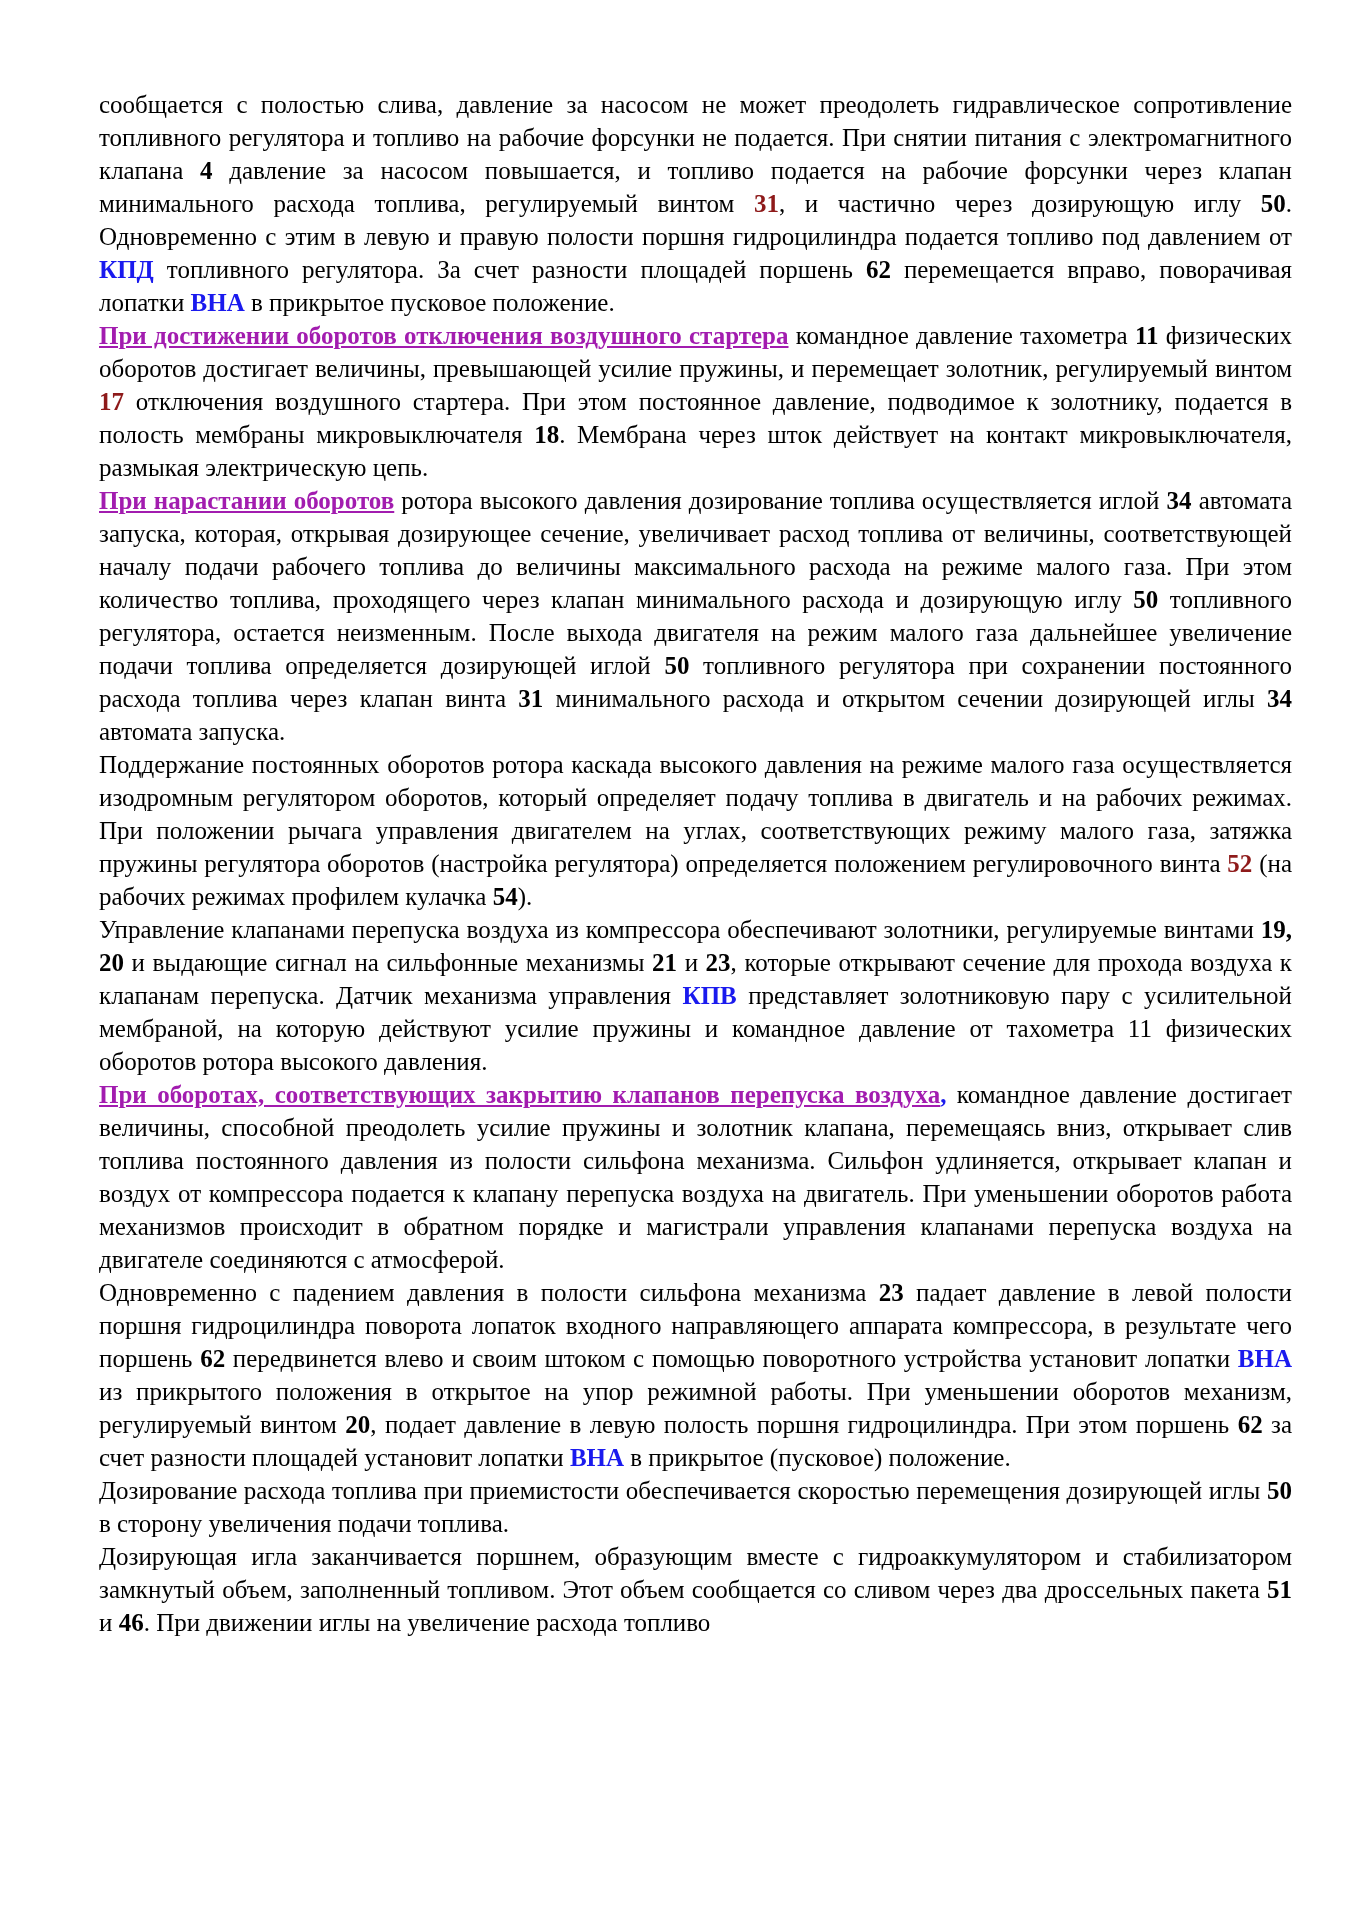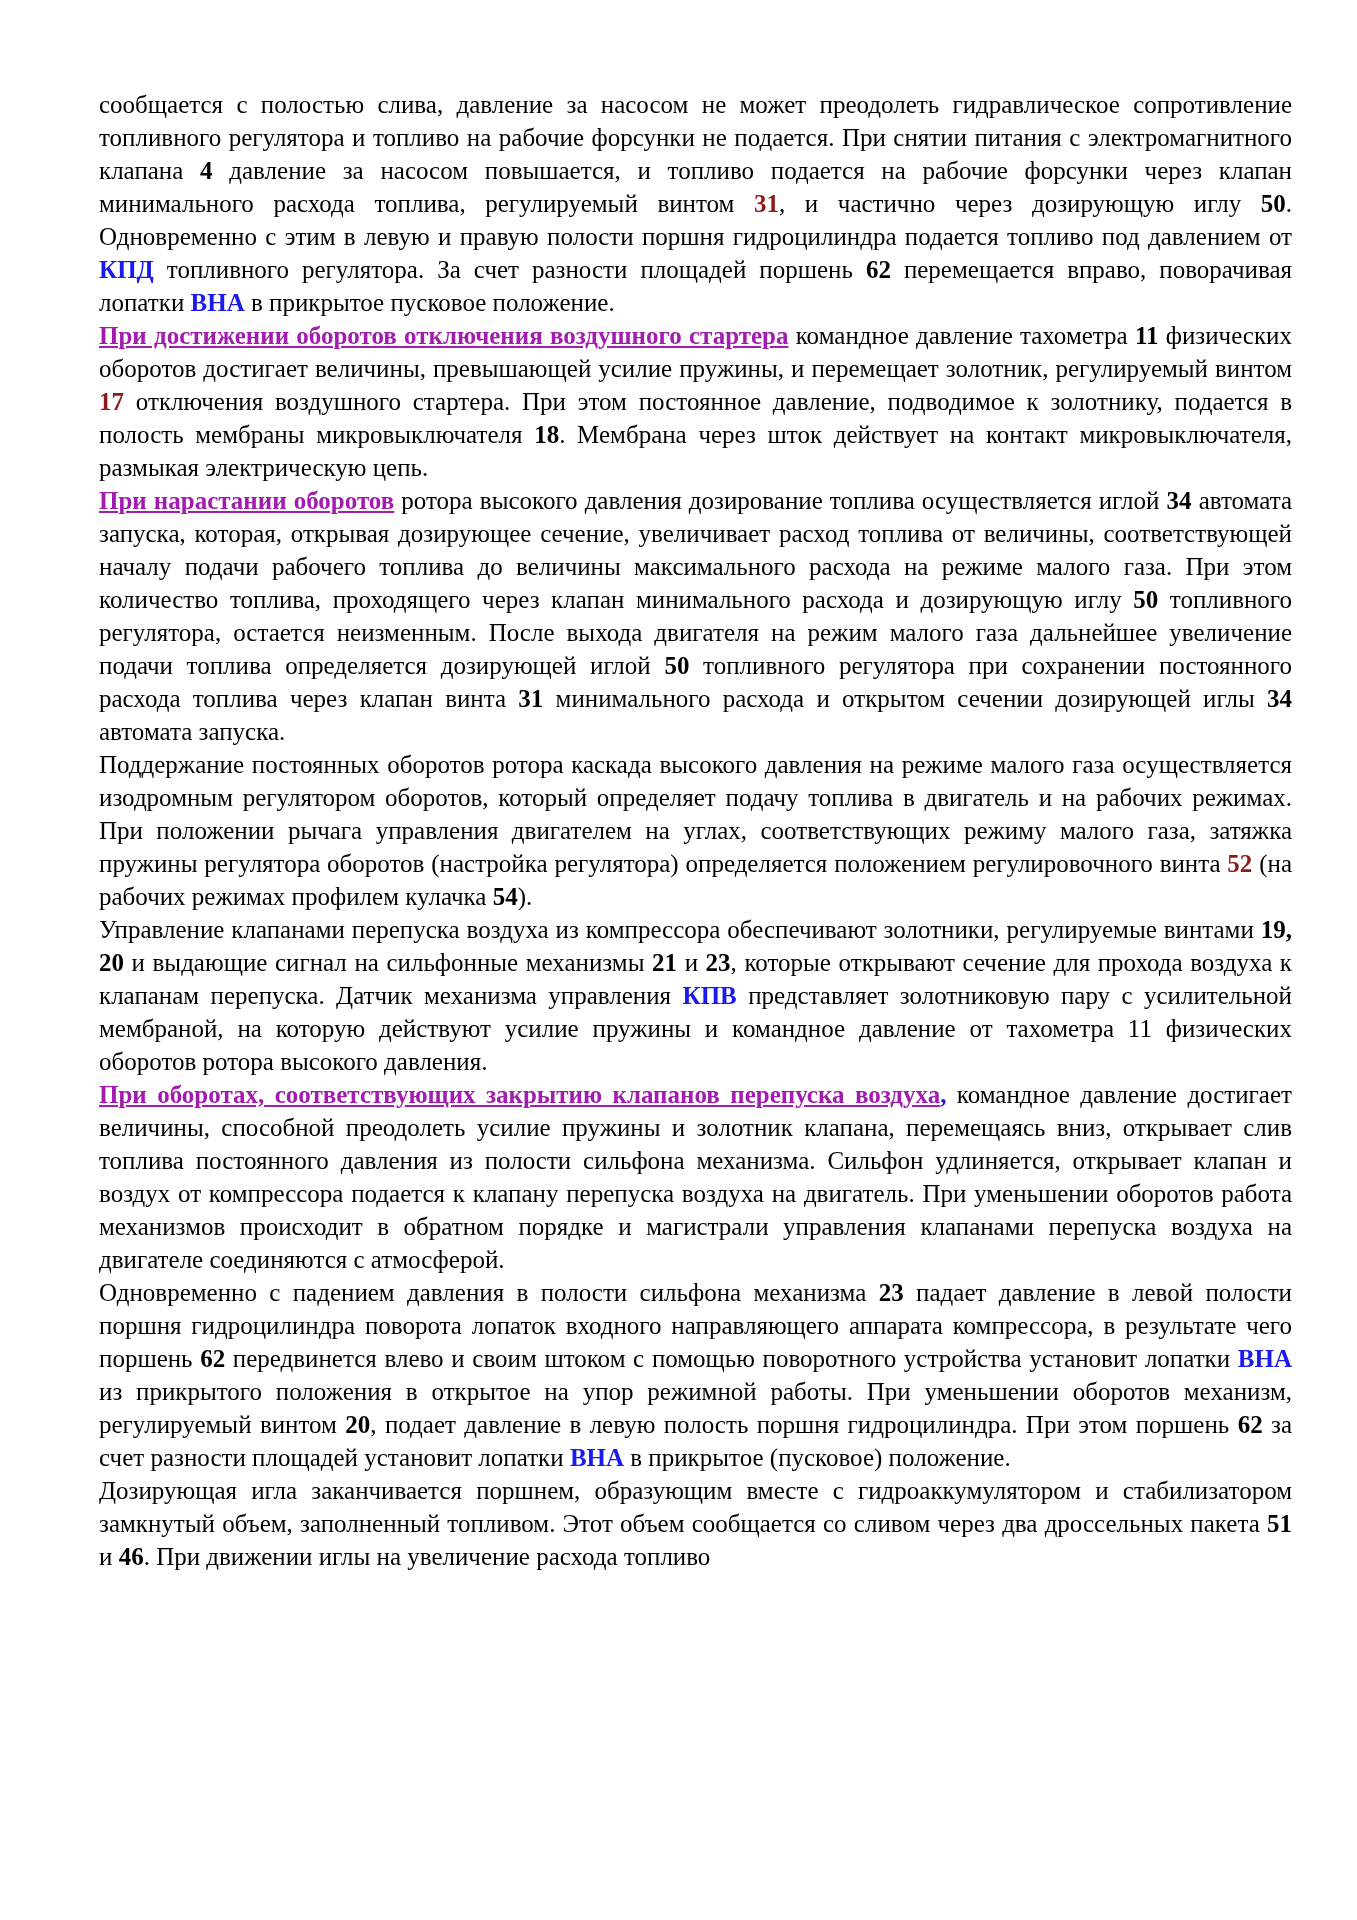--- a/index.html
+++ b/index.html
@@ -35,15 +35,16 @@
 
 <div class="page">
   <div id="doc-body">
       <p class="para"><span class="run-n">сообщается с полостью слива, давление за насосом не может преодолеть гидравлическое сопротивление топливного регулятора и топливо на рабочие форсунки не подается. При снятии питания с электромагнитного клапана </span><span class="run-b">4</span><span class="run-n"> давление за насосом повышается, и топливо подается на рабочие форсунки через клапан минимального расхода топлива, регулируемый винтом </span><span class="run-r">31</span><span class="run-n">, и частично через дозирующую иглу </span><span class="run-b">50</span><span class="run-n">. Одновременно с этим в левую и правую полости поршня гидроцилиндра подается топливо под давлением от </span><span class="run-bl">КПД</span><span class="run-n"> топливного регулятора. За счет разности площадей поршень </span><span class="run-b">62</span><span class="run-n"> перемещается вправо, поворачивая лопатки </span><span class="run-bl">ВНА</span><span class="run-n"> в прикрытое пусковое положение.</span></p>
       <p class="para"><span class="run-h">При достижении оборотов отключения воздушного стартера</span><span class="run-n"> командное давление тахометра </span><span class="run-b">11</span><span class="run-n"> физических оборотов достигает величины, превышающей усилие пружины, и перемещает золотник, регулируемый винтом </span><span class="run-r">17</span><span class="run-n"> отключения воздушного стартера. При этом постоянное давление, подводимое к золотнику, подается в полость мембраны микровыключателя </span><span class="run-b">18</span><span class="run-n">. Мембрана через шток действует на контакт микровыключателя, размыкая электрическую цепь.</span></p>
       <p class="para"><span class="run-h">При нарастании оборотов</span><span class="run-n"> ротора высокого давления дозирование топлива осуществляется иглой </span><span class="run-b">34</span><span class="run-n"> автомата запуска, которая, открывая дозирующее сечение, увеличивает расход топлива от величины, соответствующей началу подачи рабочего топлива до величины максимального расхода на режиме малого газа. При этом количество топлива, проходящего через клапан минимального расхода и дозирующую иглу </span><span class="run-b">50</span><span class="run-n"> топливного регулятора, остается неизменным. После выхода двигателя на режим малого газа дальнейшее увеличение подачи топлива определяется дозирующей иглой </span><span class="run-b">50</span><span class="run-n"> топливного регулятора при сохранении постоянного расхода топлива через клапан винта </span><span class="run-b">31</span><span class="run-n"> минимального расхода и открытом сечении дозирующей иглы </span><span class="run-b">34</span><span class="run-n"> автомата запуска.</span></p>
       <p class="para"><span class="run-n">Поддержание постоянных оборотов ротора каскада высокого давления на режиме малого газа осуществляется изодромным регулятором оборотов, который определяет подачу топлива в двигатель и на рабочих режимах. При положении рычага управления двигателем на углах, соответствующих режиму малого газа, затяжка пружины регулятора оборотов (настройка регулятора) определяется положением регулировочного винта </span><span class="run-r">52</span><span class="run-n"> (на рабочих режимах профилем кулачка </span><span class="run-b">54</span><span class="run-n">).</span></p>
       <p class="para"><span class="run-n">Управление клапанами перепуска воздуха из компрессора обеспечивают золотники, регулируемые винтами </span><span class="run-b">19, 20</span><span class="run-n"> и выдающие сигнал на сильфонные механизмы </span><span class="run-b">21</span><span class="run-n"> и </span><span class="run-b">23</span><span class="run-n">, которые открывают сечение для прохода воздуха к клапанам перепуска. Датчик механизма управления </span><span class="run-bl">КПВ</span><span class="run-n"> представляет золотниковую пару с усилительной мембраной, на которую действуют усилие пружины и командное давление от тахометра 11 физических оборотов ротора высокого давления.</span></p>
       <p class="para"><span class="run-h">При оборотах, соответствующих закрытию клапанов перепуска воздуха</span><span class="run-bl">,</span><span class="run-n"> командное давление достигает величины, способной преодолеть усилие пружины и золотник клапана, перемещаясь вниз, открывает слив топлива постоянного давления из полости сильфона механизма. Сильфон удлиняется, открывает клапан и воздух от компрессора подается к клапану перепуска воздуха на двигатель. При уменьшении оборотов работа механизмов происходит в обратном порядке и магистрали управления клапанами перепуска воздуха на двигателе соединяются с атмосферой.</span></p>
       <p class="para"><span class="run-n">Одновременно с падением давления в полости сильфона механизма </span><span class="run-b">23</span><span class="run-n"> падает давление в левой полости поршня гидроцилиндра поворота лопаток входного направляющего аппарата компрессора, в результате чего поршень </span><span class="run-b">62</span><span class="run-n"> передвинется влево и своим штоком с помощью поворотного устройства установит лопатки </span><span class="run-bl">ВНА</span><span class="run-n"> из прикрытого положения в открытое на упор режимной работы. При уменьшении оборотов механизм, регулируемый винтом </span><span class="run-b">20</span><span class="run-n">, подает давление в левую полость поршня гидроцилиндра. При этом поршень </span><span class="run-b">62</span><span class="run-n"> за счет разности площадей установит лопатки </span><span class="run-bl">ВНА</span><span class="run-n"> в прикрытое (пусковое) положение.</span></p>
+      <p class="para"><span class="run-n">Дозирование расхода топлива при приемистости обеспечивается скоростью перемещения дозирующей иглы </span><span class="run-b">50</span><span class="run-n"> в сторону увеличения подачи топлива.</span></p>
       <p class="para"><span class="run-n">Дозирующая игла заканчивается поршнем, образующим вместе с гидроаккумулятором и стабилизатором замкнутый объем, заполненный топливом. Этот объем сообщается со сливом через два дроссельных пакета </span><span class="run-b">51</span><span class="run-n"> и </span><span class="run-b">46</span><span class="run-n">. При движении иглы на увеличение расхода топливо</span></p>
     </div>
 </div>
 
 </body></html>

